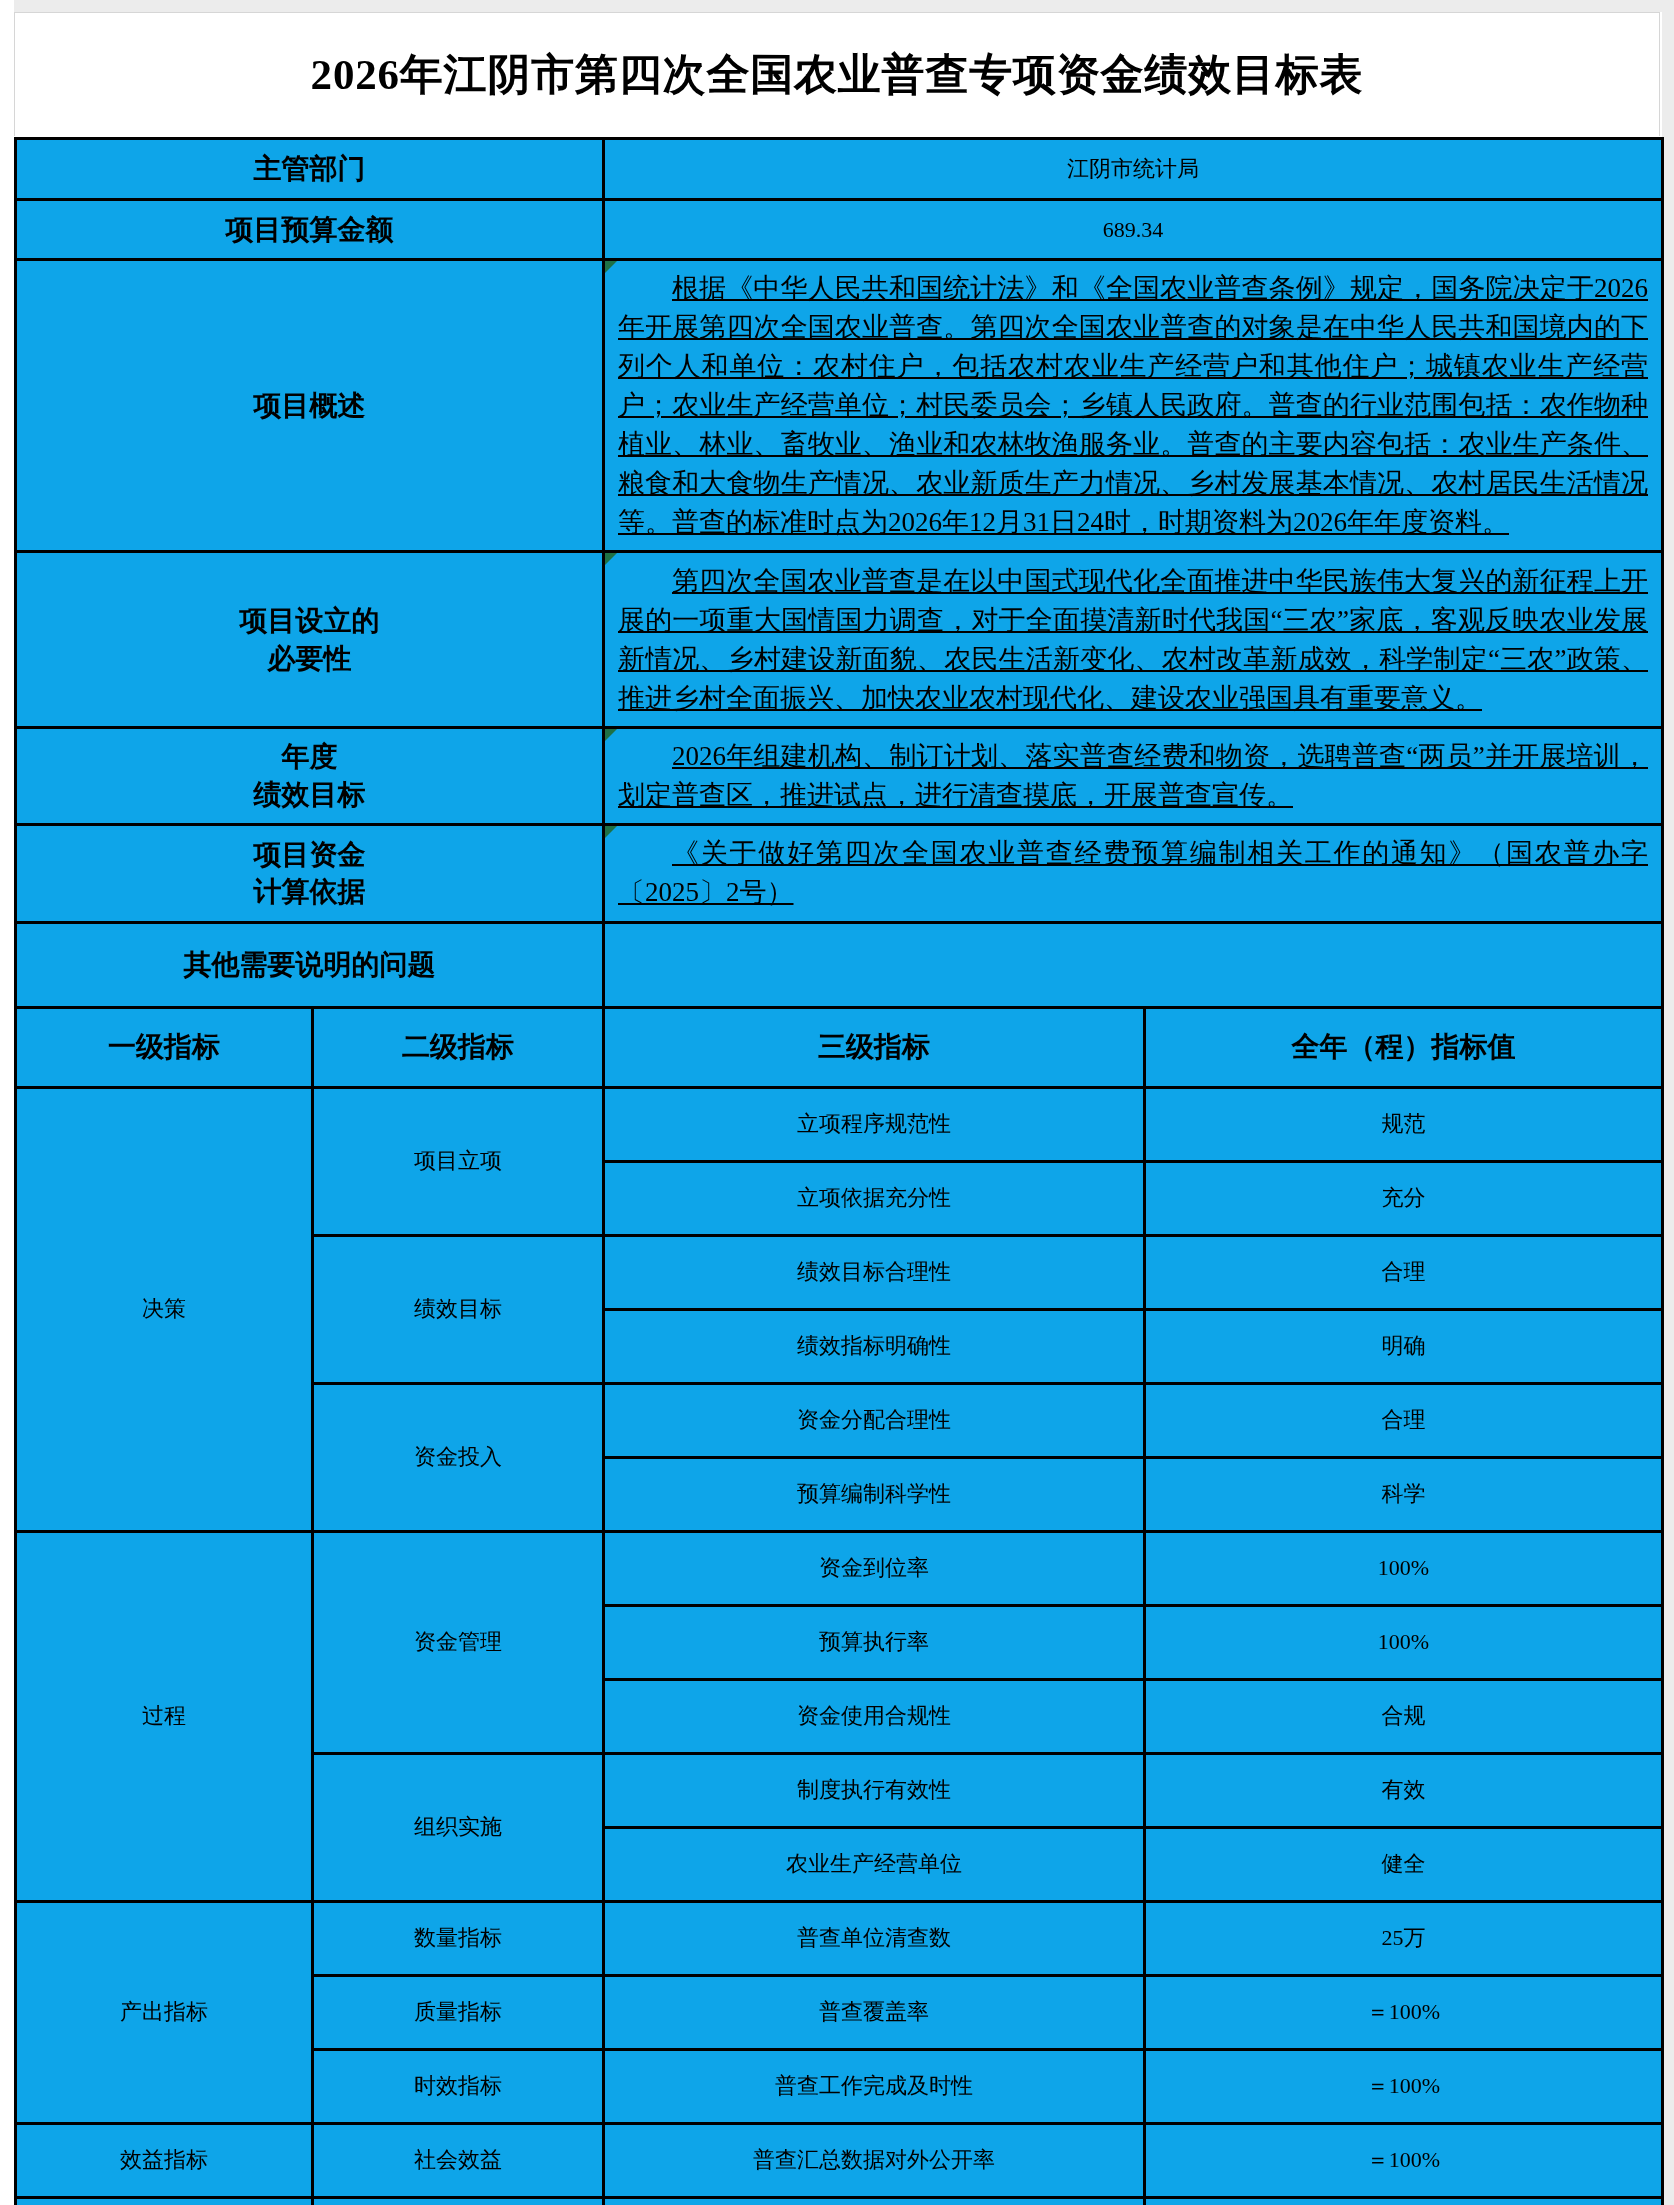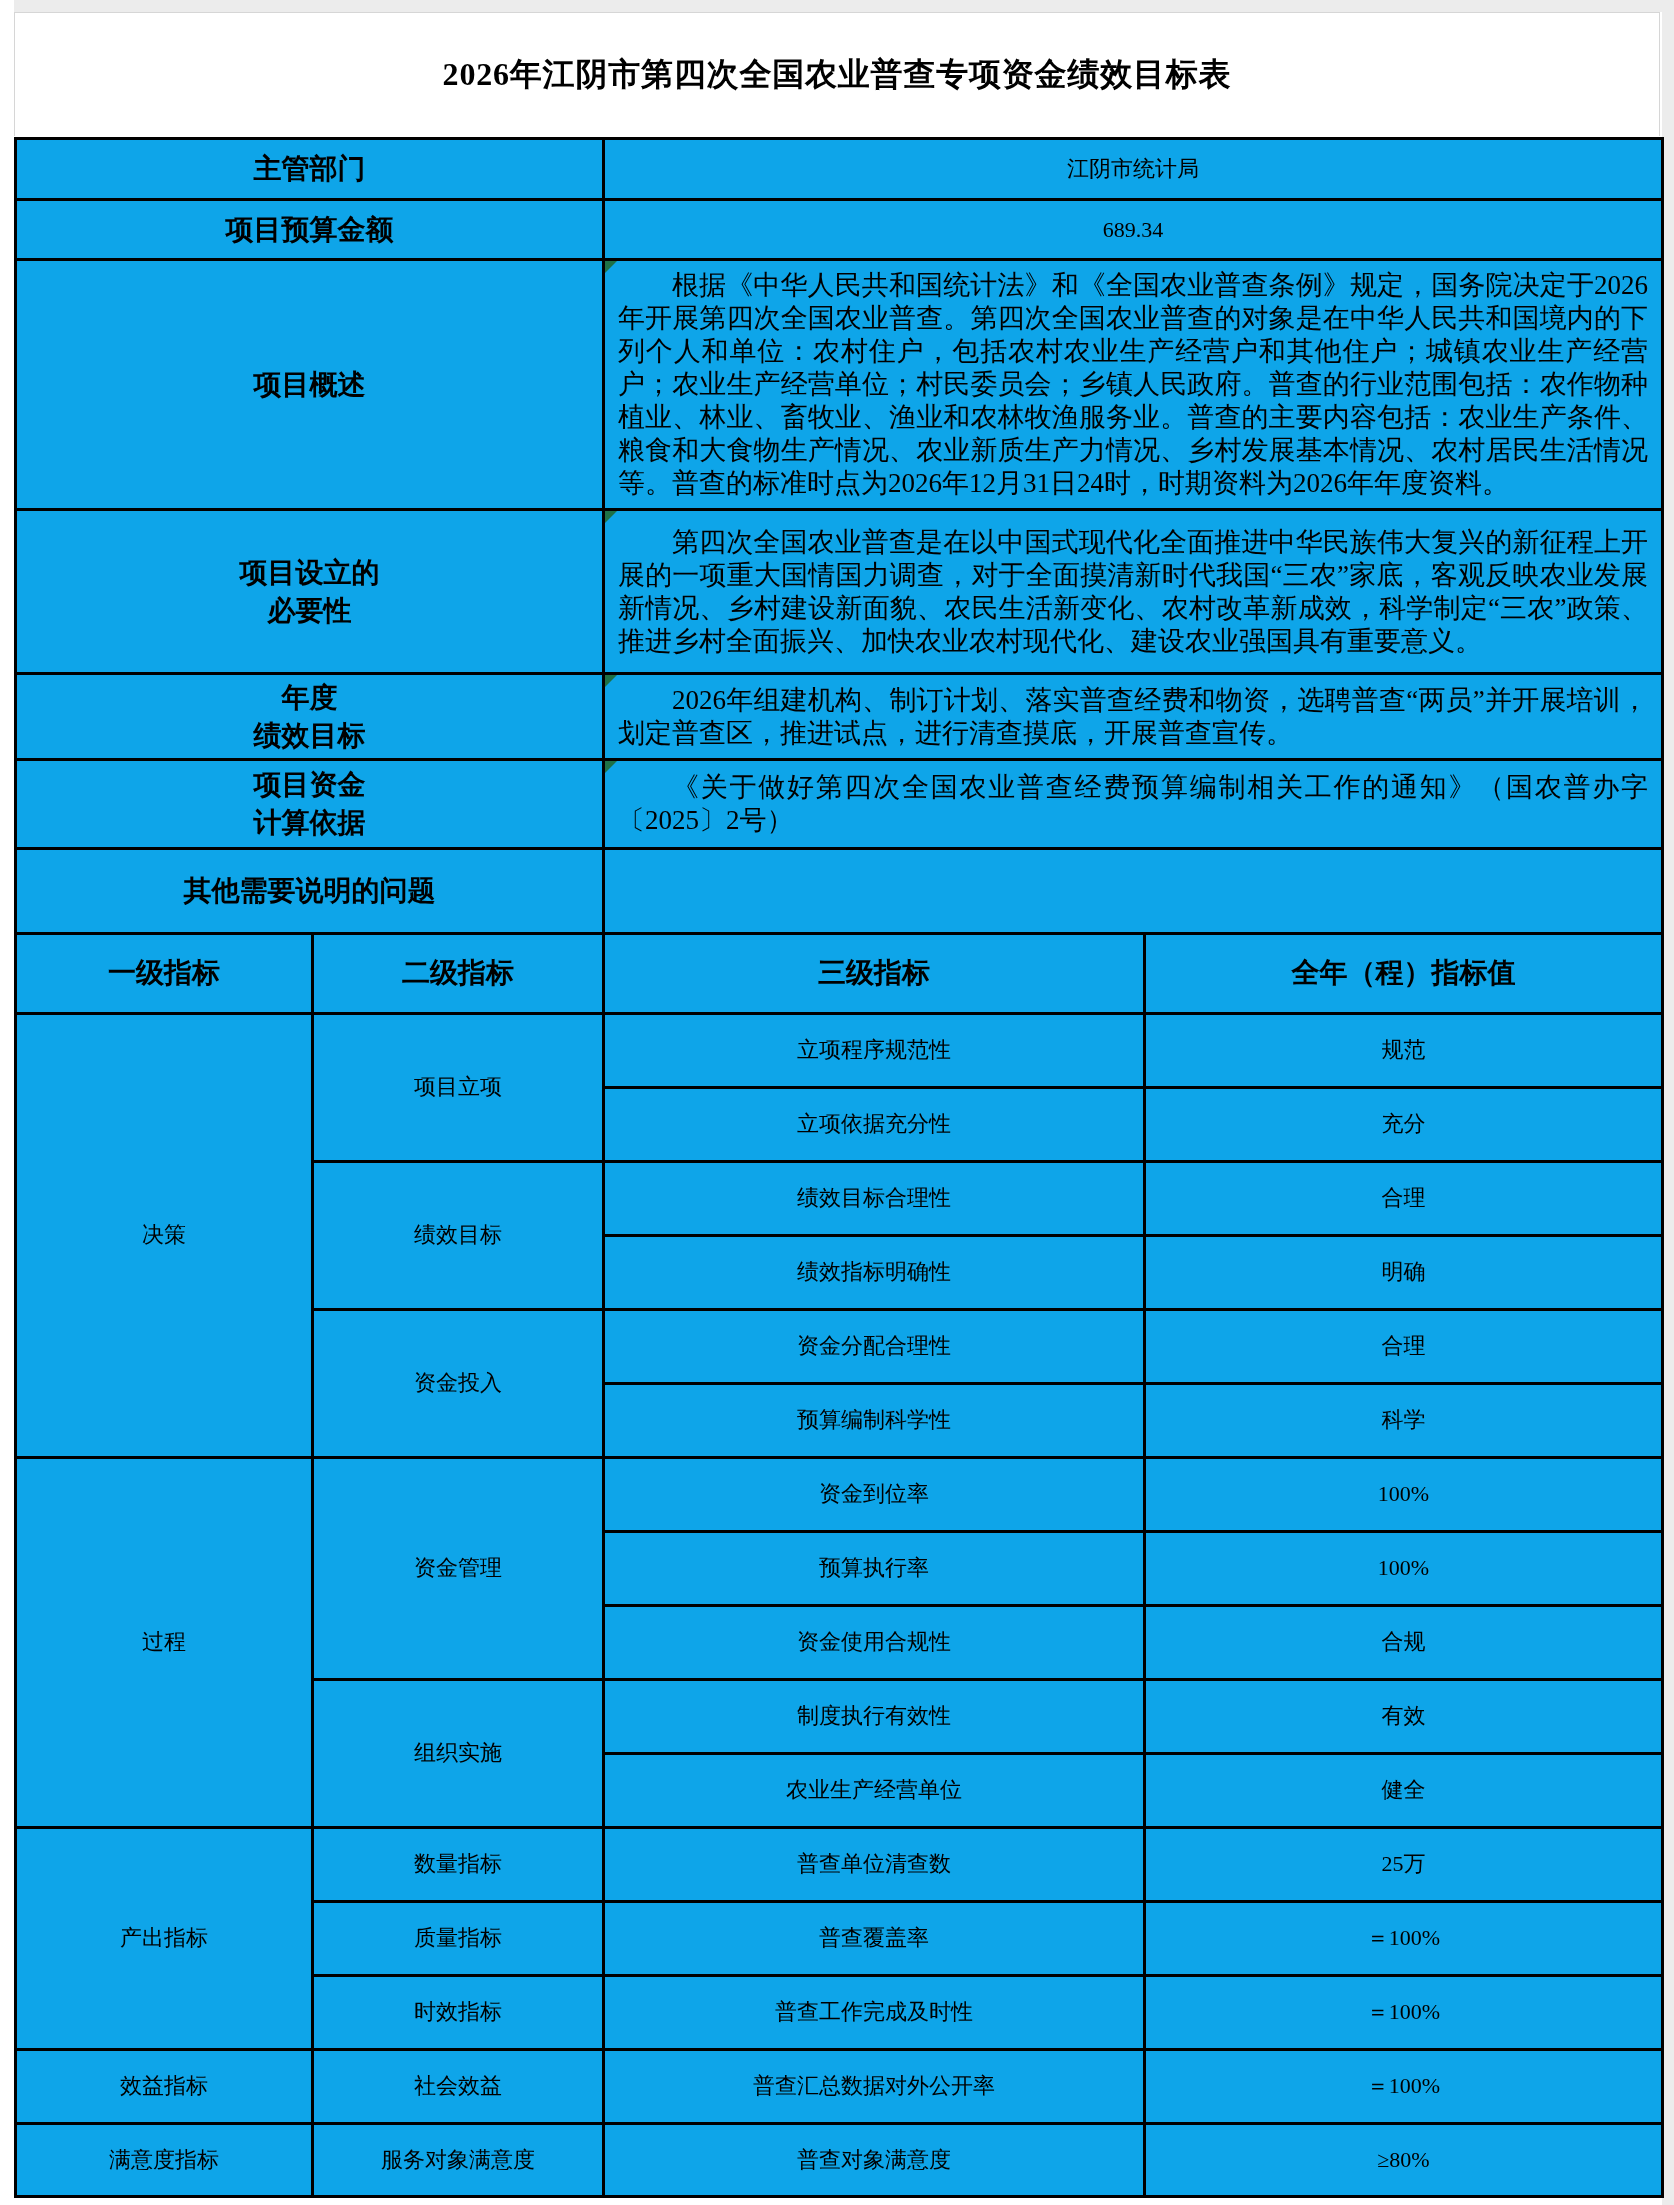--- a/index.html
+++ b/index.html
@@ -8,36 +8,36 @@
     font-family:"Liberation Serif","DejaVu Serif",serif;color:#000;
   }
   .top-strip{position:absolute;left:14px;top:0;width:1661px;height:11.5px;background:#ececec;}
   .right-strip{position:absolute;left:1662px;top:0;width:12.3px;height:2205px;background:#ececec;}
   
   .title-cell{
     position:absolute;left:14px;top:12.3px;width:1644px;height:123px;
     border-top:1.6px solid #d6d6d6;border-left:1.6px solid #d6d6d6;border-right:1.6px solid #d6d6d6;
     display:flex;align-items:center;justify-content:center;background:#fff;
   }
-  .title-text{font-size:32px;font-weight:bold;letter-spacing:0.8px;}
+  .title-text{font-size:43px;font-weight:bold;letter-spacing:0.8px;}
   table.main{
     position:absolute;left:14px;top:137px;width:1647px;
     border-collapse:collapse;table-layout:fixed;background:#0ea5e9;
   }
   td{border:3.3px solid #000;overflow:hidden;}
   
   .lbl,.hdr{
     font-family:"Liberation Sans","DejaVu Sans",sans-serif;font-weight:bold;
     font-size:28px;text-align:center;vertical-align:middle;white-space:pre-line;line-height:1.35;
   }
   
   .cval{font-size:22px;text-align:center;vertical-align:middle;font-family:"Liberation Serif","DejaVu Serif",serif;}
   .para{
-    font-size:27px;line-height:33px;text-align:justify;vertical-align:middle;
-    padding:8.2px 13px;position:relative;
+    font-size:27px;line-height:39px;text-align:justify;vertical-align:middle;
+    padding:8.2px 13px;position:relative;text-decoration:underline;
   }
   .para .p{text-indent:2em;margin:0;}
   
   .flag::before{
     content:"";position:absolute;top:0;left:0;width:0;height:0;
     border-top:12.3px solid #1e7145;border-right:12.3px solid transparent;
   }
 </style>
 </head>
 <body>

